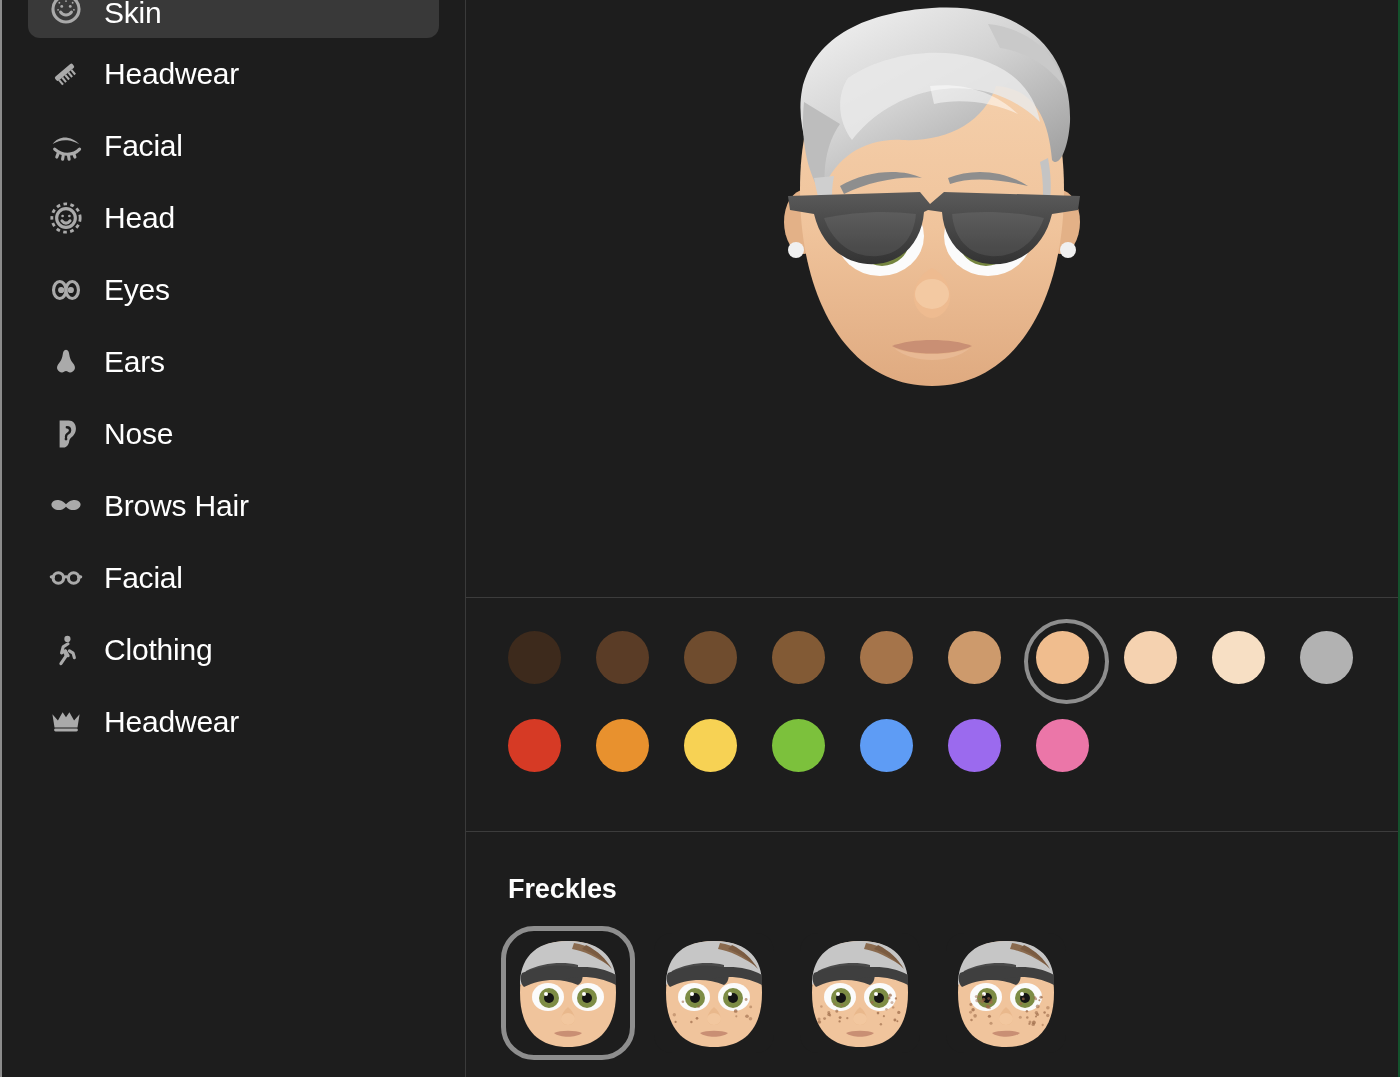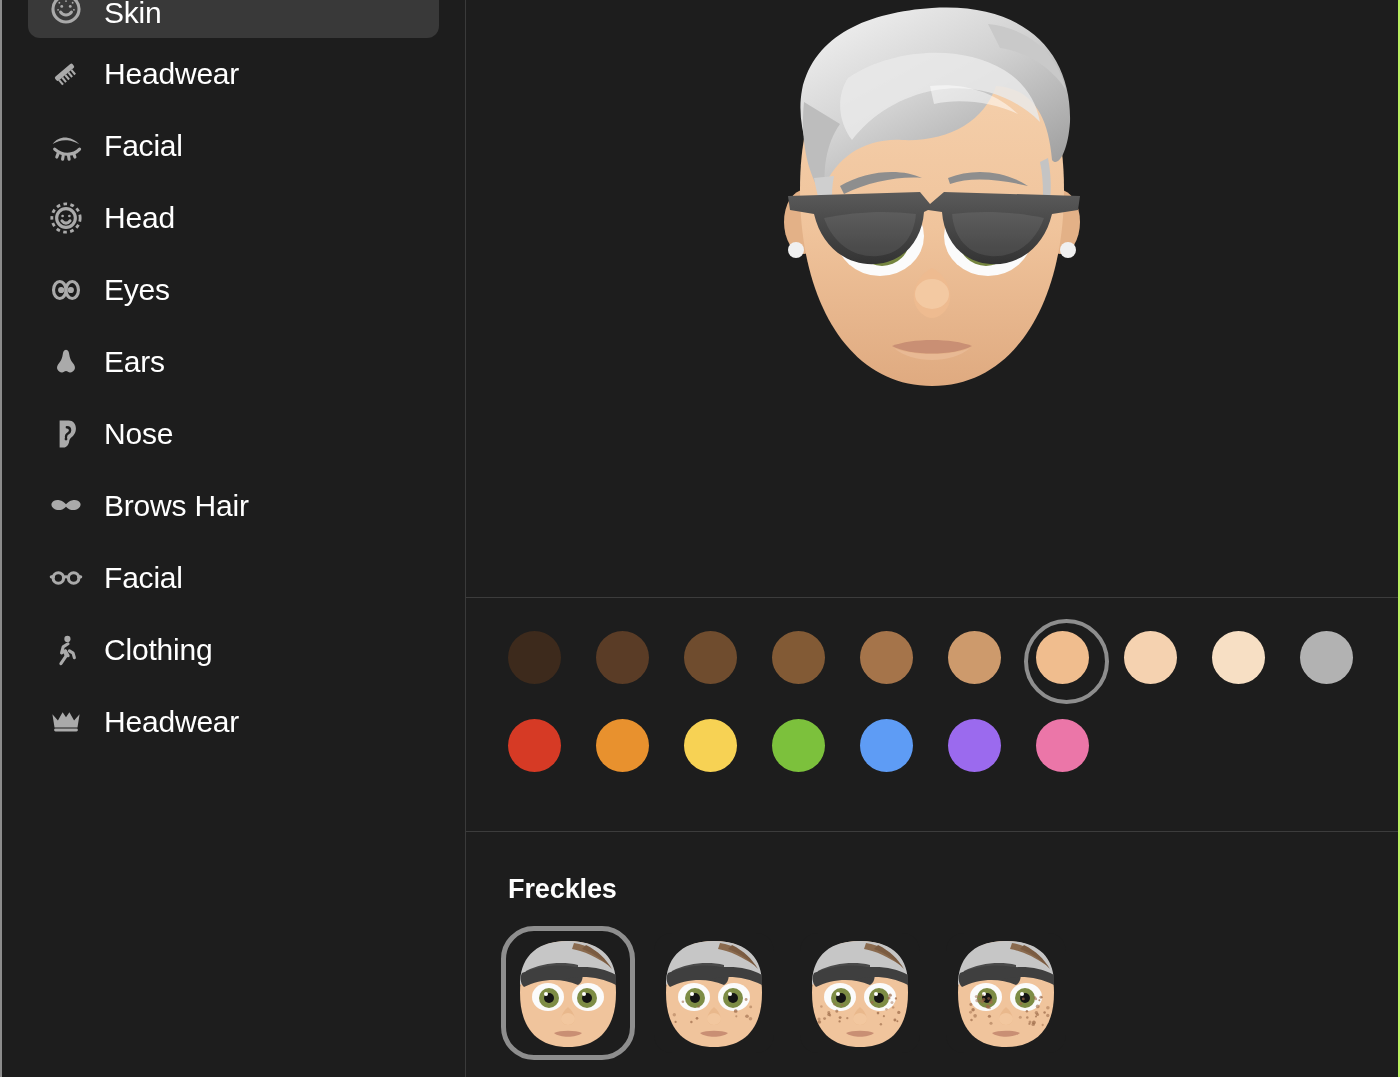--- a/index.html
+++ b/index.html
@@ -56,21 +56,21 @@
   
   #sidebar .side-item:first-child { margin-top: -34px; height: 72px; align-items: flex-end; padding-bottom: 8px;}
   #sidebar .side-item:first-child .s-icon { margin-bottom: 1px; }
 
   
   #main {
     position: relative;
     flex: 1 1 auto;
     height: 1077px;
     background: #1d1d1d;
-    border-right: 2px solid #bef264;
+    border-right: 2px solid #14532d;
     display: flex;
     flex-direction: column;
     overflow: hidden;
   }
   #preview {
     position: relative;
     height: 598px;
     border-bottom: 1px solid #3c3c3c;
     display: flex;
     align-items: flex-start;

